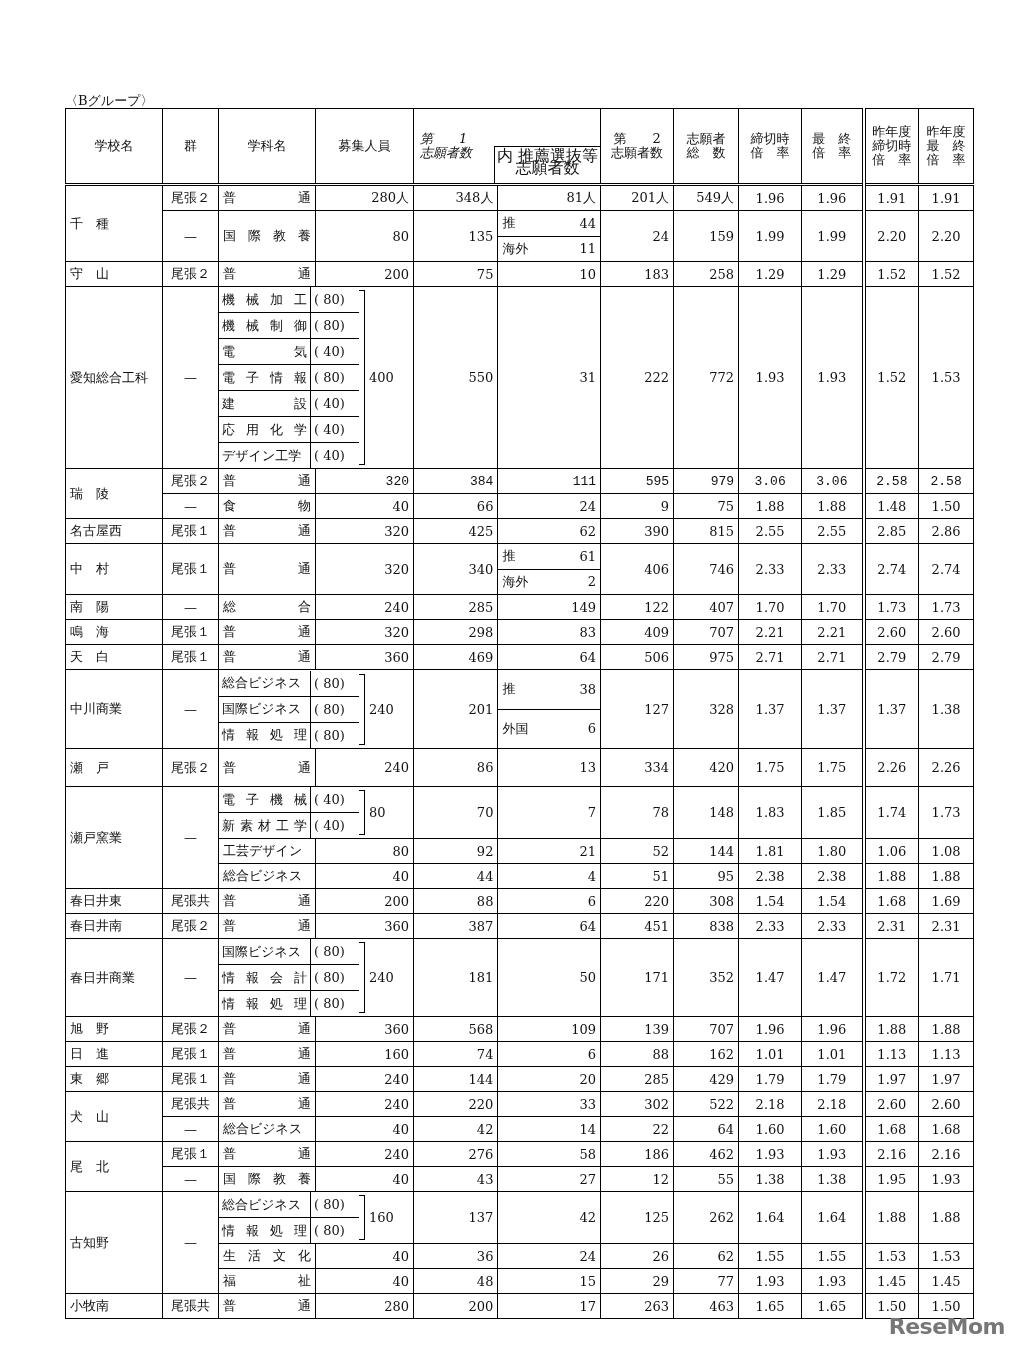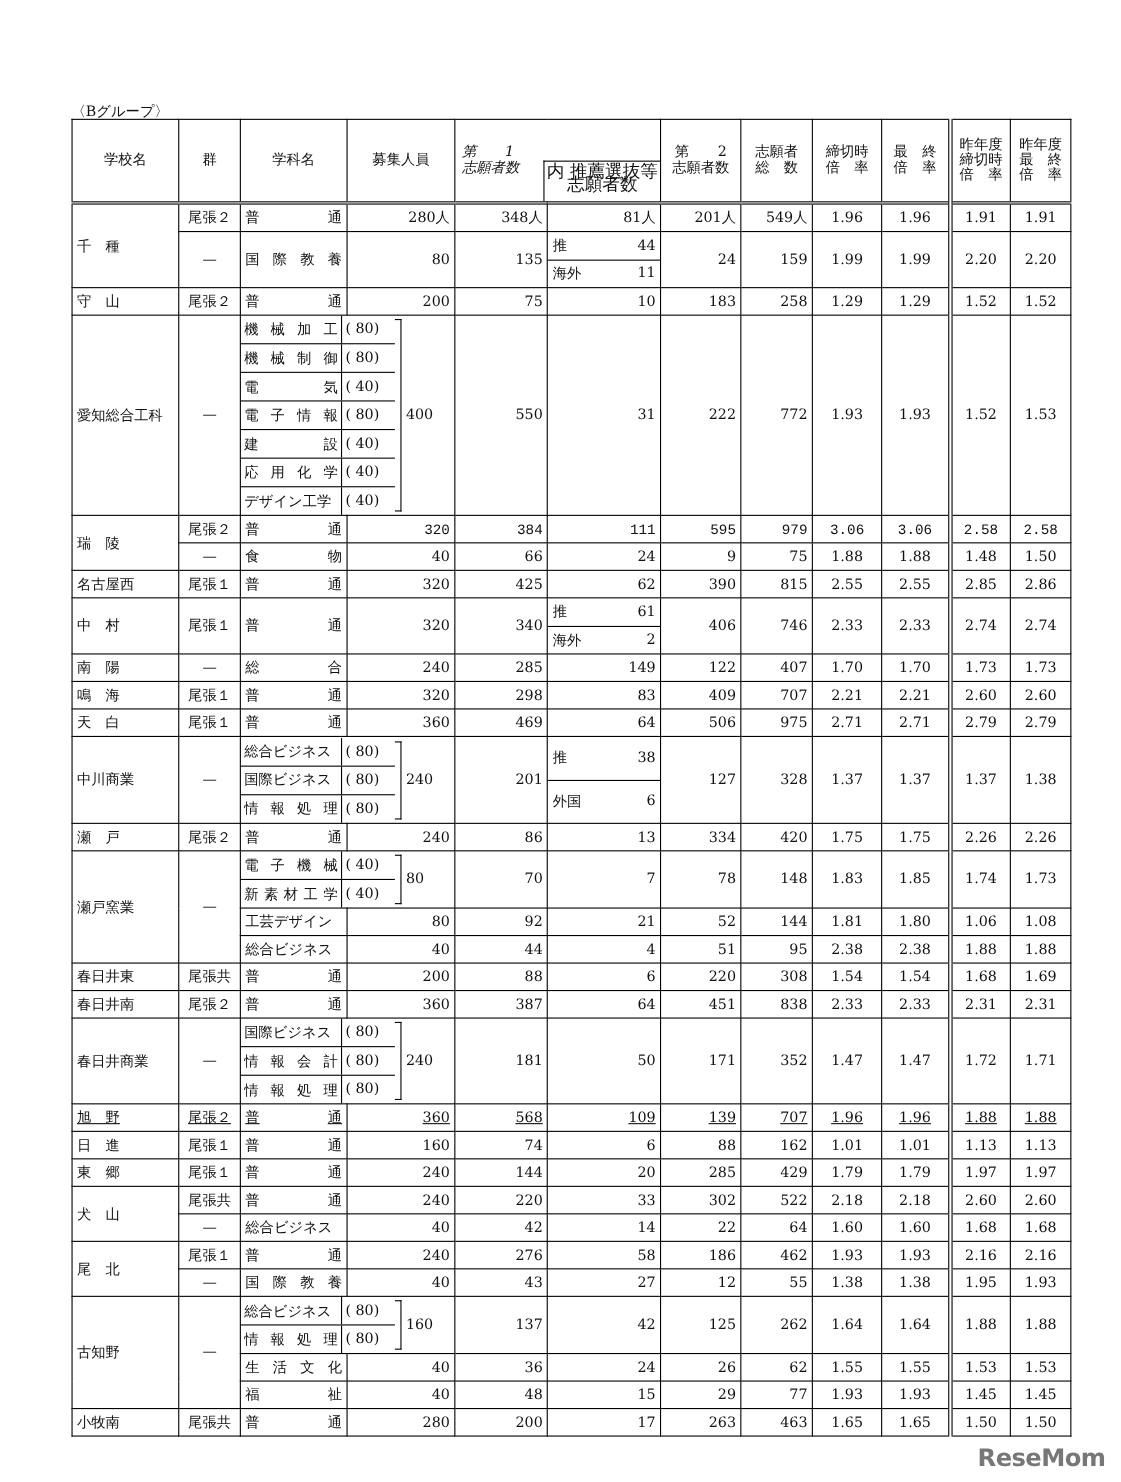--- a/index.html
+++ b/index.html
@@ -430,21 +430,21 @@
             </div>
           </div>
         </td>
         <td class="num">127</td>
         <td class="num">328</td>
         <td class="ctr">1.37</td>
         <td class="ctr">1.37</td>
         <td class="ctr dbl-left">1.37</td>
         <td class="ctr">1.38</td>
       </tr>
-      <tr style="height: 25px;">
+      <tr style="height: 38px;">
         <td rowspan="1">瀬　戸</td>
         <td class="ctr" rowspan="1">尾張２</td>
         <td>
           <div class="dept">
             <span>普</span>
             <span>通</span>
           </div>
         </td>
         <td class="num">240</td>
         <td class="num">86</td>
@@ -602,21 +602,21 @@
         </td>
         <td class="num">181</td>
         <td class="num">50</td>
         <td class="num">171</td>
         <td class="num">352</td>
         <td class="ctr">1.47</td>
         <td class="ctr">1.47</td>
         <td class="ctr dbl-left">1.72</td>
         <td class="ctr">1.71</td>
       </tr>
-      <tr style="height: 25px; text-decoration: underline;">
+      <tr style="height: 25px;">
         <td rowspan="1">旭　野</td>
         <td class="ctr" rowspan="1">尾張２</td>
         <td>
           <div class="dept">
             <span>普</span>
             <span>通</span>
           </div>
         </td>
         <td class="num">360</td>
         <td class="num">568</td>

